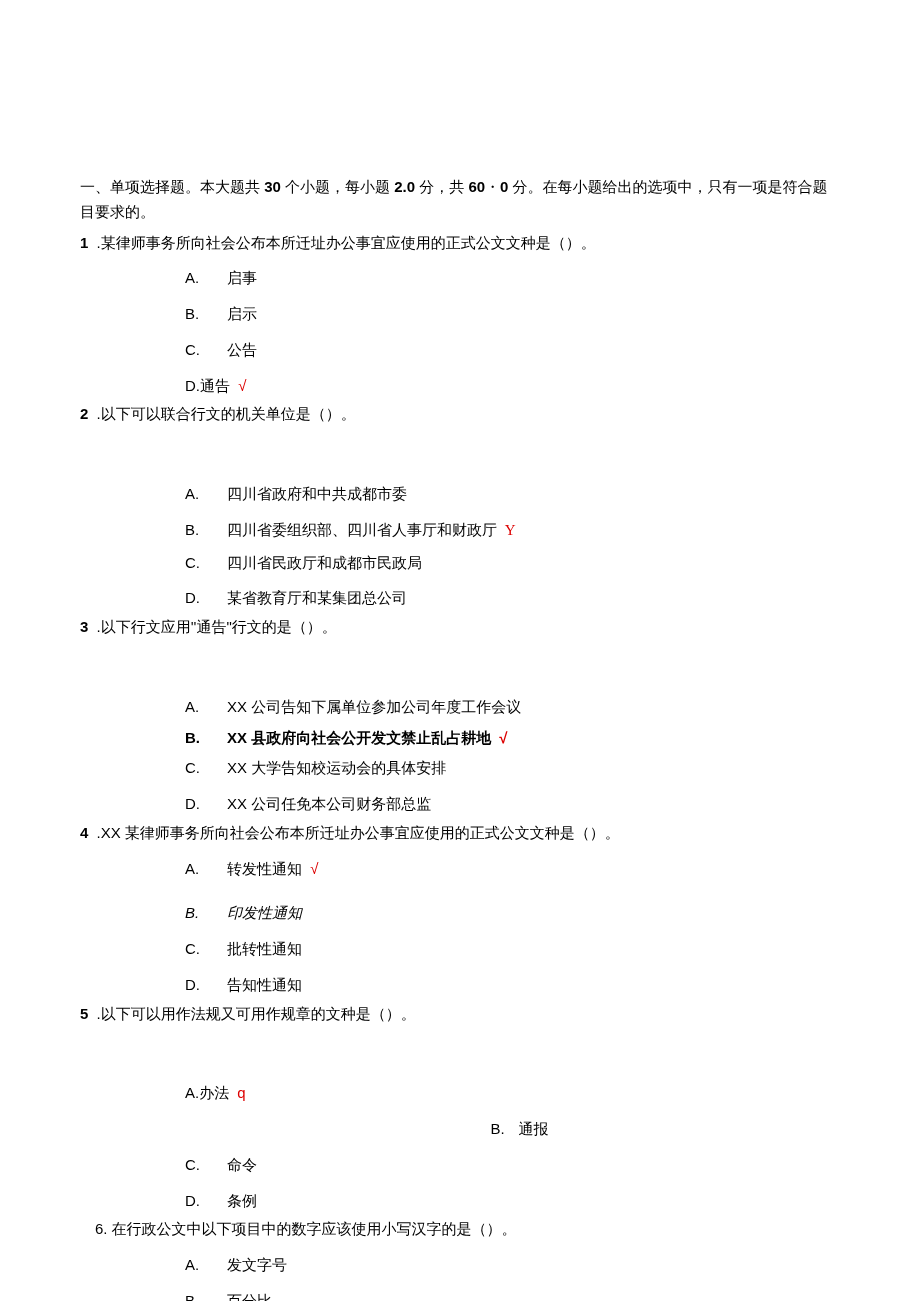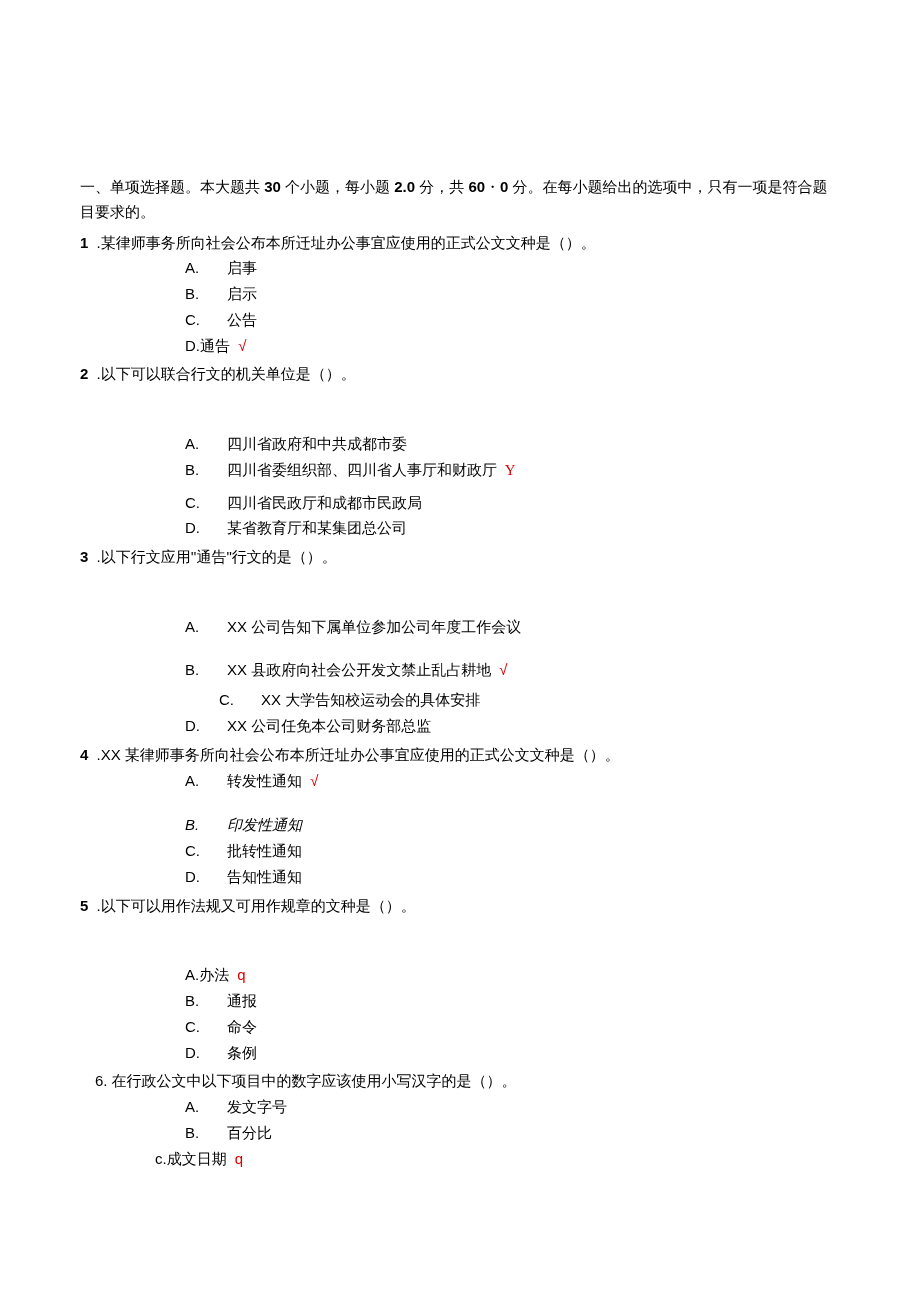--- a/index.html
+++ b/index.html
@@ -12,21 +12,21 @@
       color: #000;
       padding: 175px 80px 40px 80px;
       line-height: 1.65;
     }
     .intro { margin-bottom: 6px; }
     .intro b { font-weight: bold; }
     .qnum { font-family: Arial, sans-serif; font-weight: bold; margin-right: 4px; }
     .question { margin-top: 4px; }
     .options { margin-left: 105px; }
     .options.lessindent { margin-left: 75px; }
-    .option-line { margin-top: 1px; }
+    .option-line { margin-top: 11px; }
     .opt-letter { font-family: Arial, sans-serif; display: inline-block; min-width: 42px; }
     .opt-letter.narrow { min-width: 0; }
     .check { color: #d00; font-family: Arial, sans-serif; margin-left: 4px; }
     .check-y { color: #d00; font-family: "SimSun", serif; margin-left: 4px; }
     .gap { height: 44px; }
   </style>
 </head>
 <body>
 
 <div class="intro">
@@ -53,42 +53,42 @@
   <div class="option-line" style="margin-top:8px;"><span class="opt-letter">C.</span><span>四川省民政厅和成都市民政局</span></div>
   <div class="option-line"><span class="opt-letter">D.</span><span>某省教育厅和某集团总公司</span></div>
 </div>
 
 <div class="question">
   <span class="qnum">3</span><span> .以下行文应用''通告"行文的是（）。</span>
 </div>
 <div class="gap"></div>
 <div class="options">
   <div class="option-line"><span class="opt-letter">A.</span><span>XX 公司告知下属单位参加公司年度工作会议</span></div>
-  <div class="option-line" style="margin-top:18px;"><span class="opt-letter">B.</span><span>XX 县政府向社会公开发文禁止乱占耕地</span><span class="check"> √</span></div>
-  <div class="option-line" style="margin-top:6px;margin-left:34px;"><span class="opt-letter">C.</span><span>XX 大学告知校运动会的具体安排</span></div>
+  <div class="option-line" style="margin-top:6px;font-weight:bold;"><span class="opt-letter">B.</span><span>XX 县政府向社会公开发文禁止乱占耕地</span><span class="check"> √</span></div>
+  <div class="option-line" style="margin-top:6px;"><span class="opt-letter">C.</span><span>XX 大学告知校运动会的具体安排</span></div>
   <div class="option-line"><span class="opt-letter">D.</span><span>XX 公司任免本公司财务部总监</span></div>
 </div>
 
 <div class="question">
   <span class="qnum">4</span><span> .XX 某律师事务所向社会公布本所迁址办公事宜应使用的正式公文文种是（）。</span>
 </div>
 <div class="options">
   <div class="option-line"><span class="opt-letter">A.</span><span>转发性通知</span><span class="check"> √</span></div>
   <div class="option-line" style="margin-top:20px;font-style:italic;"><span class="opt-letter">B.</span><span>印发性通知</span></div>
   <div class="option-line"><span class="opt-letter">C.</span><span>批转性通知</span></div>
   <div class="option-line"><span class="opt-letter">D.</span><span>告知性通知</span></div>
 </div>
 
 <div class="question">
   <span class="qnum">5</span><span> .以下可以用作法规又可用作规章的文种是（）。</span>
 </div>
 <div class="gap"></div>
 <div class="options">
   <div class="option-line"><span class="opt-letter narrow">A.</span><span>办法</span><span class="check"> q</span></div>
-  <div class="option-line" style=""><span class="opt-letter">B.</span><span>通报</span></div>
+  <div class="option-line" style="text-align:center;"><span class="opt-letter">B.</span><span>通报</span></div>
   <div class="option-line"><span class="opt-letter">C.</span><span>命令</span></div>
   <div class="option-line"><span class="opt-letter">D.</span><span>条例</span></div>
 </div>
 
 <div class="question" style="margin-left:15px;">
   <span class="qnum" style="font-weight:normal;">6.</span><span>在行政公文中以下项目中的数字应该使用小写汉字的是（）。</span>
 </div>
 <div class="options">
   <div class="option-line"><span class="opt-letter">A.</span><span>发文字号</span></div>
   <div class="option-line"><span class="opt-letter">B.</span><span>百分比</span></div>

